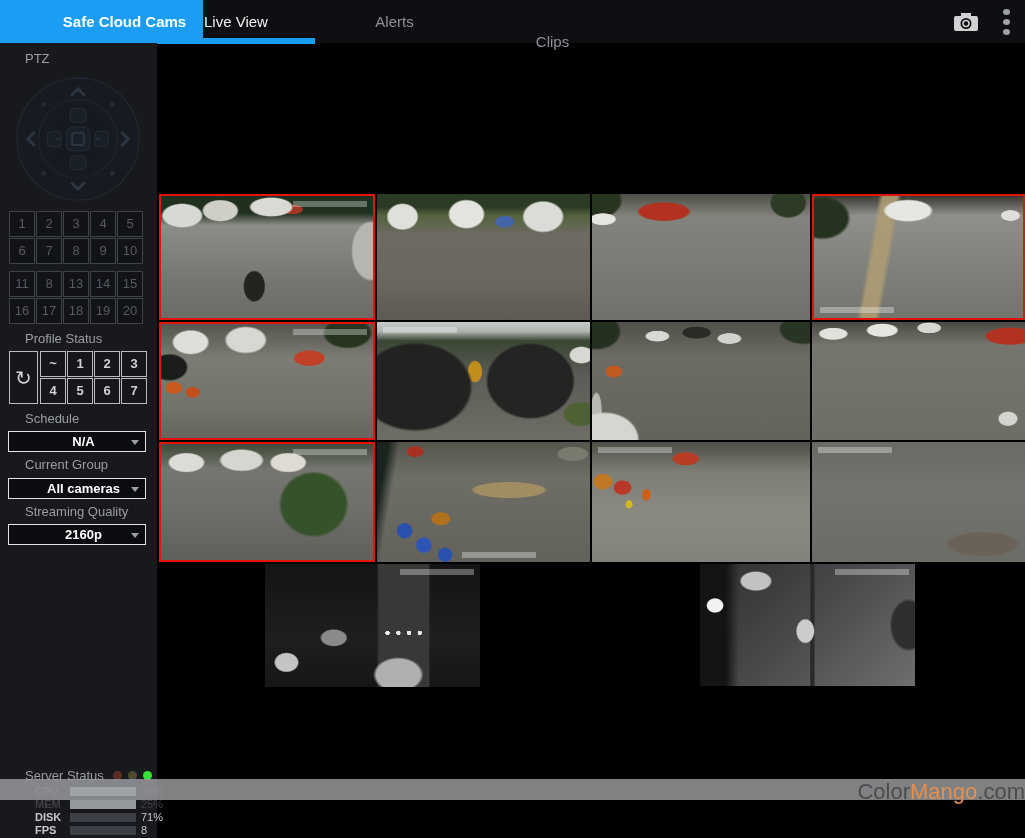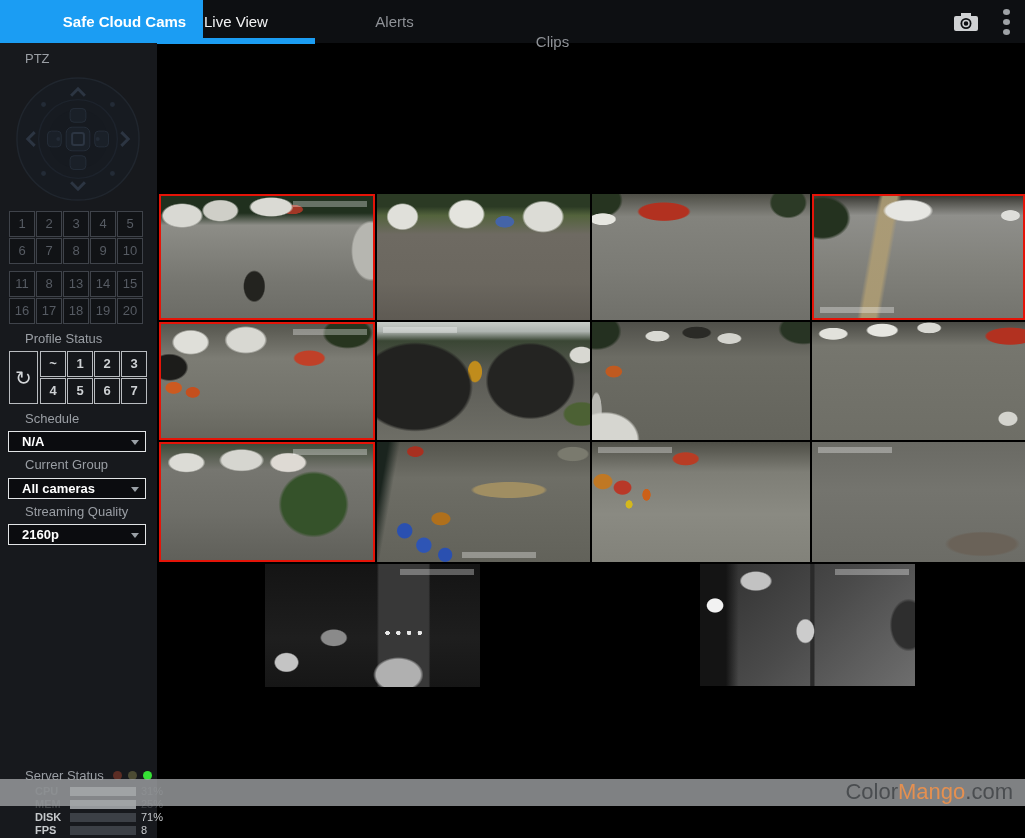--- a/index.html
+++ b/index.html
@@ -42,21 +42,21 @@
   .profile-grid{position:absolute;left:40px;top:308px;display:grid;
         grid-template-columns:repeat(4,26px);grid-auto-rows:26px;gap:1px;}
   .pbtn{box-sizing:border-box;border:1px solid #b9bcc0;background:#15171b;color:#ced1d4;
         font-size:13px;font-weight:bold;text-align:center;line-height:24px;cursor:pointer;}
 
   #schedule-label{top:368px;}
   #group-label{top:414px;}
   #quality-label{top:461px;}
   .select{position:absolute;left:8px;width:138px;height:21px;box-sizing:border-box;
         background:#0b0c0f;border:1px solid #e2e4e6;color:#fff;font-weight:bold;font-size:13px;
-        line-height:19px;padding-left:13px;cursor:pointer;}
+        line-height:19px;padding-left:13px;cursor:pointer;text-align:center;}
   .select::after{content:"";position:absolute;right:6px;top:8px;border-left:4px solid transparent;
         border-right:4px solid transparent;border-top:5px solid #9aa0a6;}
   #schedule-select{top:388px;}
   #group-select{top:435px;}
   #quality-select{top:481px;}
 
   #server-label{top:725px;}
   .status-dots{position:absolute;left:113px;top:728px;display:flex;gap:6px;}
   .status-dots i{width:9px;height:9px;border-radius:50%;}
   .dot-red{background:#5c2d24;}
@@ -198,23 +198,23 @@
     background:
       radial-gradient(ellipse 26px 16px at 26% 14%,#c2c2c2 0 55%,rgba(0,0,0,0) 63%),
       radial-gradient(ellipse 14px 12px at 7% 34%,#f2f2f2 0 55%,rgba(0,0,0,0) 63%),
       radial-gradient(ellipse 15px 20px at 49% 55%,#cccccc 0 55%,rgba(0,0,0,0) 63%),
       linear-gradient(90deg,rgba(0,0,0,0) 51%,#2a2a2a 51.5%,#2a2a2a 53%,rgba(0,0,0,0) 53.5%),
       radial-gradient(ellipse 30px 42px at 97% 50%,#2e2e2e 0 55%,rgba(0,0,0,0) 63%),
       linear-gradient(90deg,#141414 0%,#141414 12%,rgba(0,0,0,0) 18%),
       linear-gradient(135deg,#2e2e2e 0%,#4a4a4a 50%,#6e6e6e 100%);}
 
   
-  #watermark-band{position:absolute;left:0;top:779px;width:1025px;height:27px;
+  #watermark-band{position:absolute;left:0;top:779px;width:1025px;height:21px;
       background:rgba(163,165,168,0.78);z-index:5;text-align:right;font-size:22px;
-      line-height:26px;padding-right:12px;box-sizing:border-box;}
+      line-height:26px;box-sizing:border-box;}
 </style>
 </head>
 <body>
 
 <div id="app">
 
   <div id="topbar">
     <div class="brand">Safe Cloud Cams</div>
     <div class="tab tab-live">Live View</div>
     <div class="tab tab-alerts">Alerts</div>

